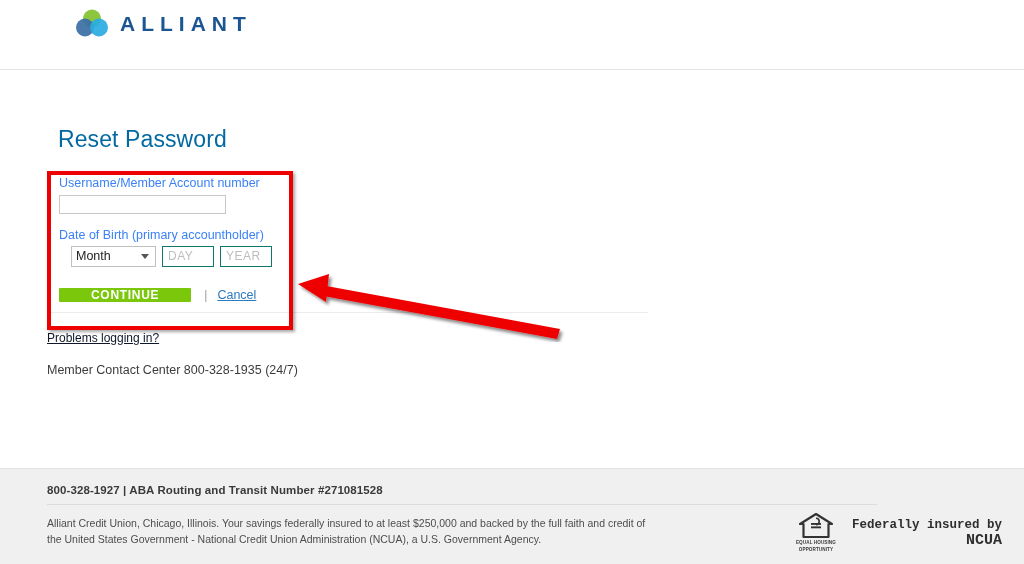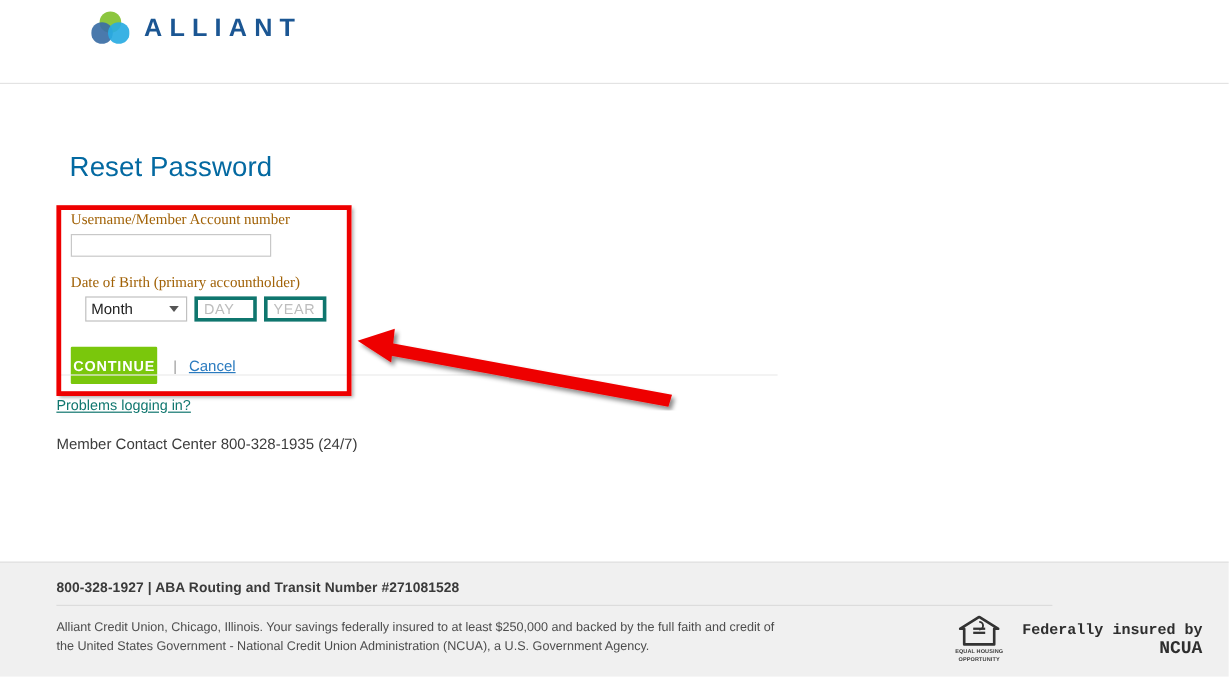--- a/index.html
+++ b/index.html
@@ -70,24 +70,24 @@
   }
 
   .form-area {
     position: absolute;
     left: 59px;
     top: 88px;
     width: 240px;
   }
   .field-label {
     font-size: 12.5px;
-    color: #a16207;
+    color: #3b82f6;
     display: block;
     margin-bottom: 4px;
-    font-family: Liberation Serif, serif;
+    font-family: Liberation Sans, sans-serif;
   }
   .text-input {
     width: 167px;
     height: 19px;
     border: 1px solid #c8c8c8;
     background: #ffffff;
     font-size: 12px;
     padding: 1px 4px;
     font-family: "Liberation Sans", sans-serif;
     color: #333;
@@ -125,21 +125,21 @@
     top: 8px;
     width: 0; height: 0;
     border-left: 4px solid transparent;
     border-right: 4px solid transparent;
     border-top: 5px solid #555;
     pointer-events: none;
   }
   .small-input {
     width: 52px;
     height: 21px;
-    border: 3px solid #0f766e;
+    border: 1px solid #0f766e;
     background: #ffffff;
     font-size: 12px;
     padding: 1px 5px;
     font-family: "Liberation Sans", sans-serif;
     color: #333;
     outline: none;
   }
   .small-input::placeholder { color: #bdbdbd; letter-spacing: 0.5px; }
   .dob-label { margin-top: 14px; }
 
@@ -148,22 +148,22 @@
     display: flex;
     align-items: center;
   }
   .btn-continue {
     background: #7ac70c;
     border: none;
     color: #ffffff;
     font-size: 12px;
     font-weight: bold;
     letter-spacing: 0.7px;
-    padding: 0 2px;
-    height: 31px;
+    padding: 0 32px;
+    height: 14px;
     cursor: pointer;
     font-family: "Liberation Sans", sans-serif;
     border-radius: 1px;
   }
   .sep {
     color: #9a9a9a;
     margin: 0 10px 0 13px;
     font-size: 12px;
   }
   .cancel-link {
@@ -179,21 +179,21 @@
     top: 224px;
     width: 600px;
     height: 1px;
     background: #ececec;
   }
   .problems-link {
     position: absolute;
     left: 47px;
     top: 243px;
     font-size: 12px;
-    color: #0f766e;
+    color: #0f172a;
     text-decoration: underline;
     font-family: "Liberation Sans", sans-serif;
   }
   .contact-line {
     position: absolute;
     left: 47px;
     top: 275px;
     font-size: 12.5px;
     color: #3c3c3c;
     font-family: "Liberation Sans", sans-serif;

